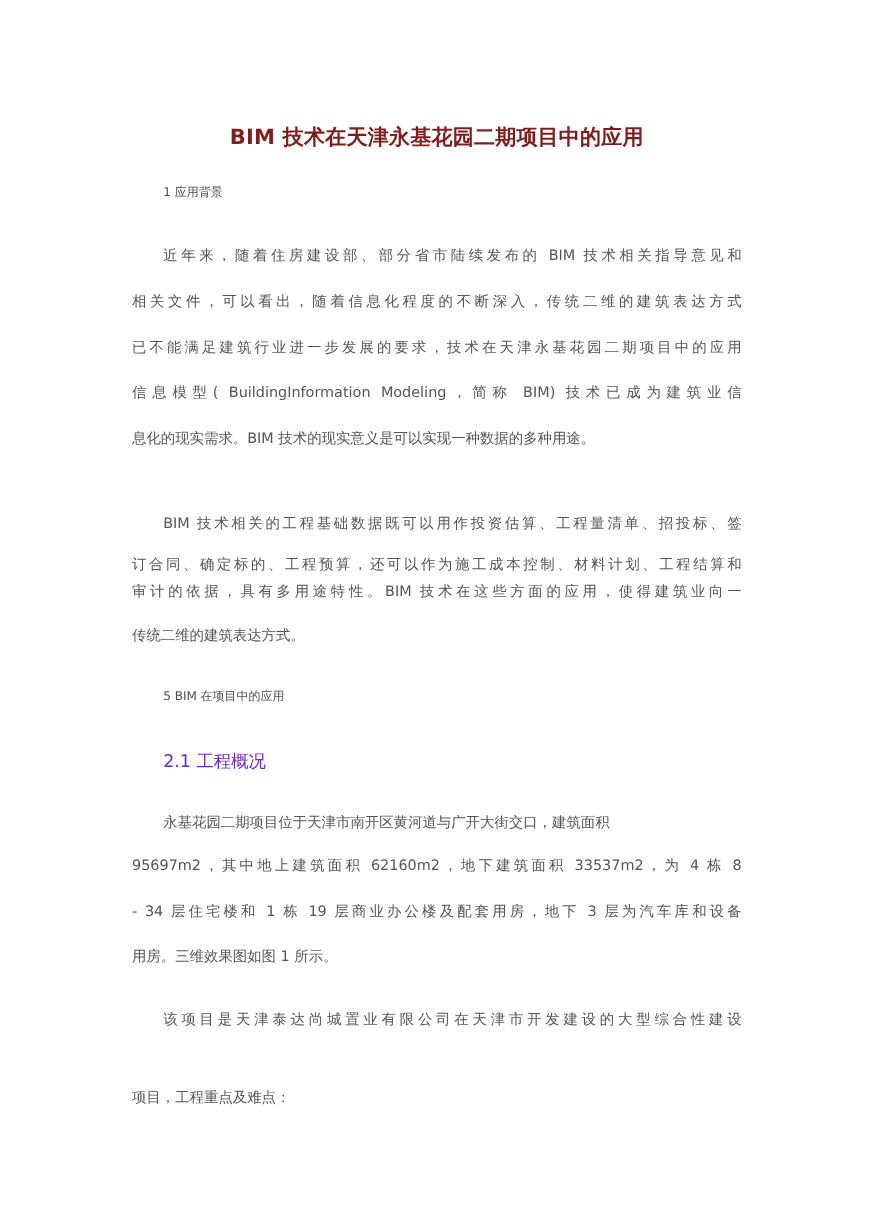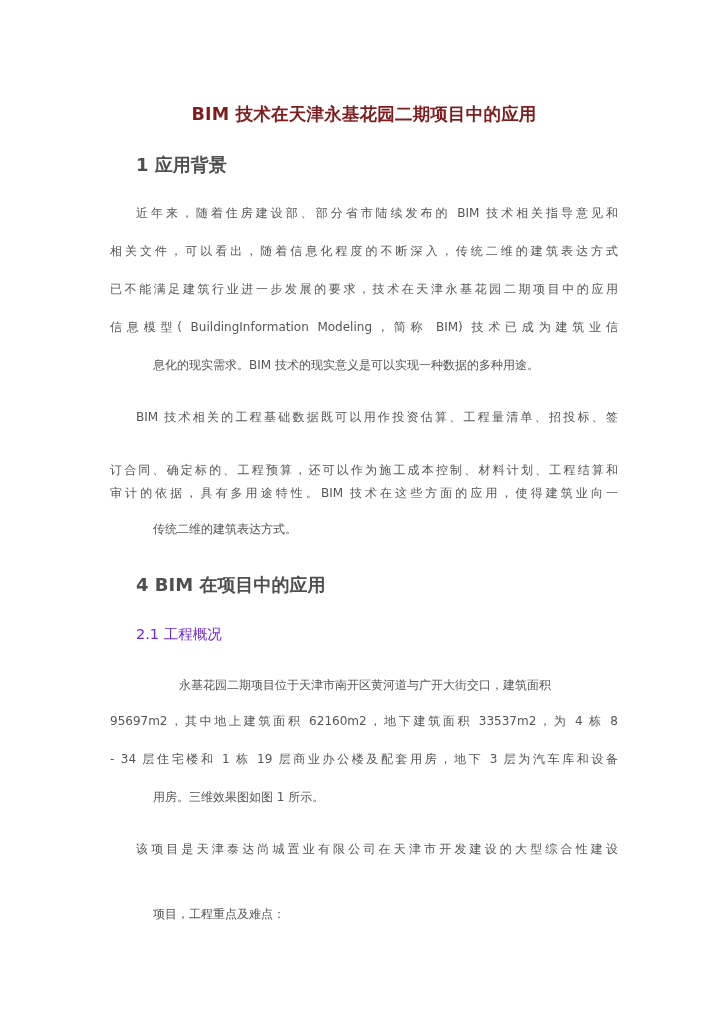--- a/index.html
+++ b/index.html
@@ -1,51 +1,51 @@
 <!DOCTYPE html>
 <html><head>
 <meta charset="utf-8">
 <style>
   html, body { margin: 0; padding: 0; background: #ffffff; }
   body { width: 724px; height: 1024px; overflow: hidden; position: relative;
          font-family: "DejaVu Sans", "Liberation Sans", sans-serif; color: #555555; }
   .page { position: absolute; left: 110px; top: 0; width: 508px; }
   .title { position: absolute; top: 102px; left: 0; width: 508px; text-align: center;
            font-size: 17.5px; font-weight: bold; color: #7f1d1d; white-space: nowrap; letter-spacing: 0.2px; }
-  .h { position: absolute; left: 26px; font-size: 18px; font-weight: bold; color: #4f4f4f; white-space: nowrap; }
+  .h { position: absolute; left: 26px; font-size: 10px; font-weight: normal; color: #4f4f4f; white-space: nowrap; }
   .h2 { position: absolute; left: 26px; font-size: 14.5px; color: #6d28d9; white-space: nowrap; }
   .line { position: absolute; left: 0; width: 508px; font-size: 12px; white-space: nowrap;
           text-align: justify; text-align-last: justify; letter-spacing: 0; }
   .line.indent { left: 26px; width: 482px; }
-  .line.last { text-align-last: left; margin-left: 43px; }
+  .line.last { text-align-last: left; }
 </style>
 </head>
 <body>
 
 <div class="page">
   <div class="title">BIM 技术在天津永基花园二期项目中的应用</div>
 
   <div class="h" style="top:153px">1 应用背景</div>
 
   <div>
     <div class="line indent" style="top:205px">近年来，随着住房建设部、部分省市陆续发布的 BIM 技术相关指导意见和</div>
     <div class="line" style="top:243px">相关文件，可以看出，随着信息化程度的不断深入，传统二维的建筑表达方式</div>
     <div class="line" style="top:281px">已不能满足建筑行业进一步发展的要求，技术在天津永基花园二期项目中的应用</div>
     <div class="line" style="top:319px">信息模型( BuildingInformation Modeling，简称 BIM) 技术已成为建筑业信</div>
     <div class="line last" style="top:357px">息化的现实需求。BIM 技术的现实意义是可以实现一种数据的多种用途。</div>
   </div>
 
   <div>
-    <div class="line indent" style="top:409px">BIM 技术相关的工程基础数据既可以用作投资估算、工程量清单、招投标、签</div>
+    <div class="line indent" style="top:428px">BIM 技术相关的工程基础数据既可以用作投资估算、工程量清单、招投标、签</div>
     <div class="line" style="top:462px">订合同、确定标的、工程预算，还可以作为施工成本控制、材料计划、工程结算和</div>
     <div class="line" style="top:485px">审计的依据，具有多用途特性。BIM 技术在这些方面的应用，使得建筑业向一</div>
     <div class="line last" style="top:521px">传统二维的建筑表达方式。</div>
   </div>
 
-  <div class="h" style="top:573px">4 BIM 在项目中的应用</div>
+  <div class="h" style="top:573px">5 BIM 在项目中的应用</div>
   <div class="h2" style="top:625px">2.1 工程概况</div>
 
   <div>
     <div class="line indent last" style="top:677px">永基花园二期项目位于天津市南开区黄河道与广开大街交口，建筑面积</div>
     <div class="line" style="top:713px">95697m2，其中地上建筑面积 62160m2，地下建筑面积 33537m2，为 4 栋 8</div>
     <div class="line" style="top:751px"> - 34 层住宅楼和 1 栋 19 层商业办公楼及配套用房，地下 3 层为汽车库和设备</div>
     <div class="line last" style="top:789px">用房。三维效果图如图 1 所示。</div>
   </div>
 
   <div>

